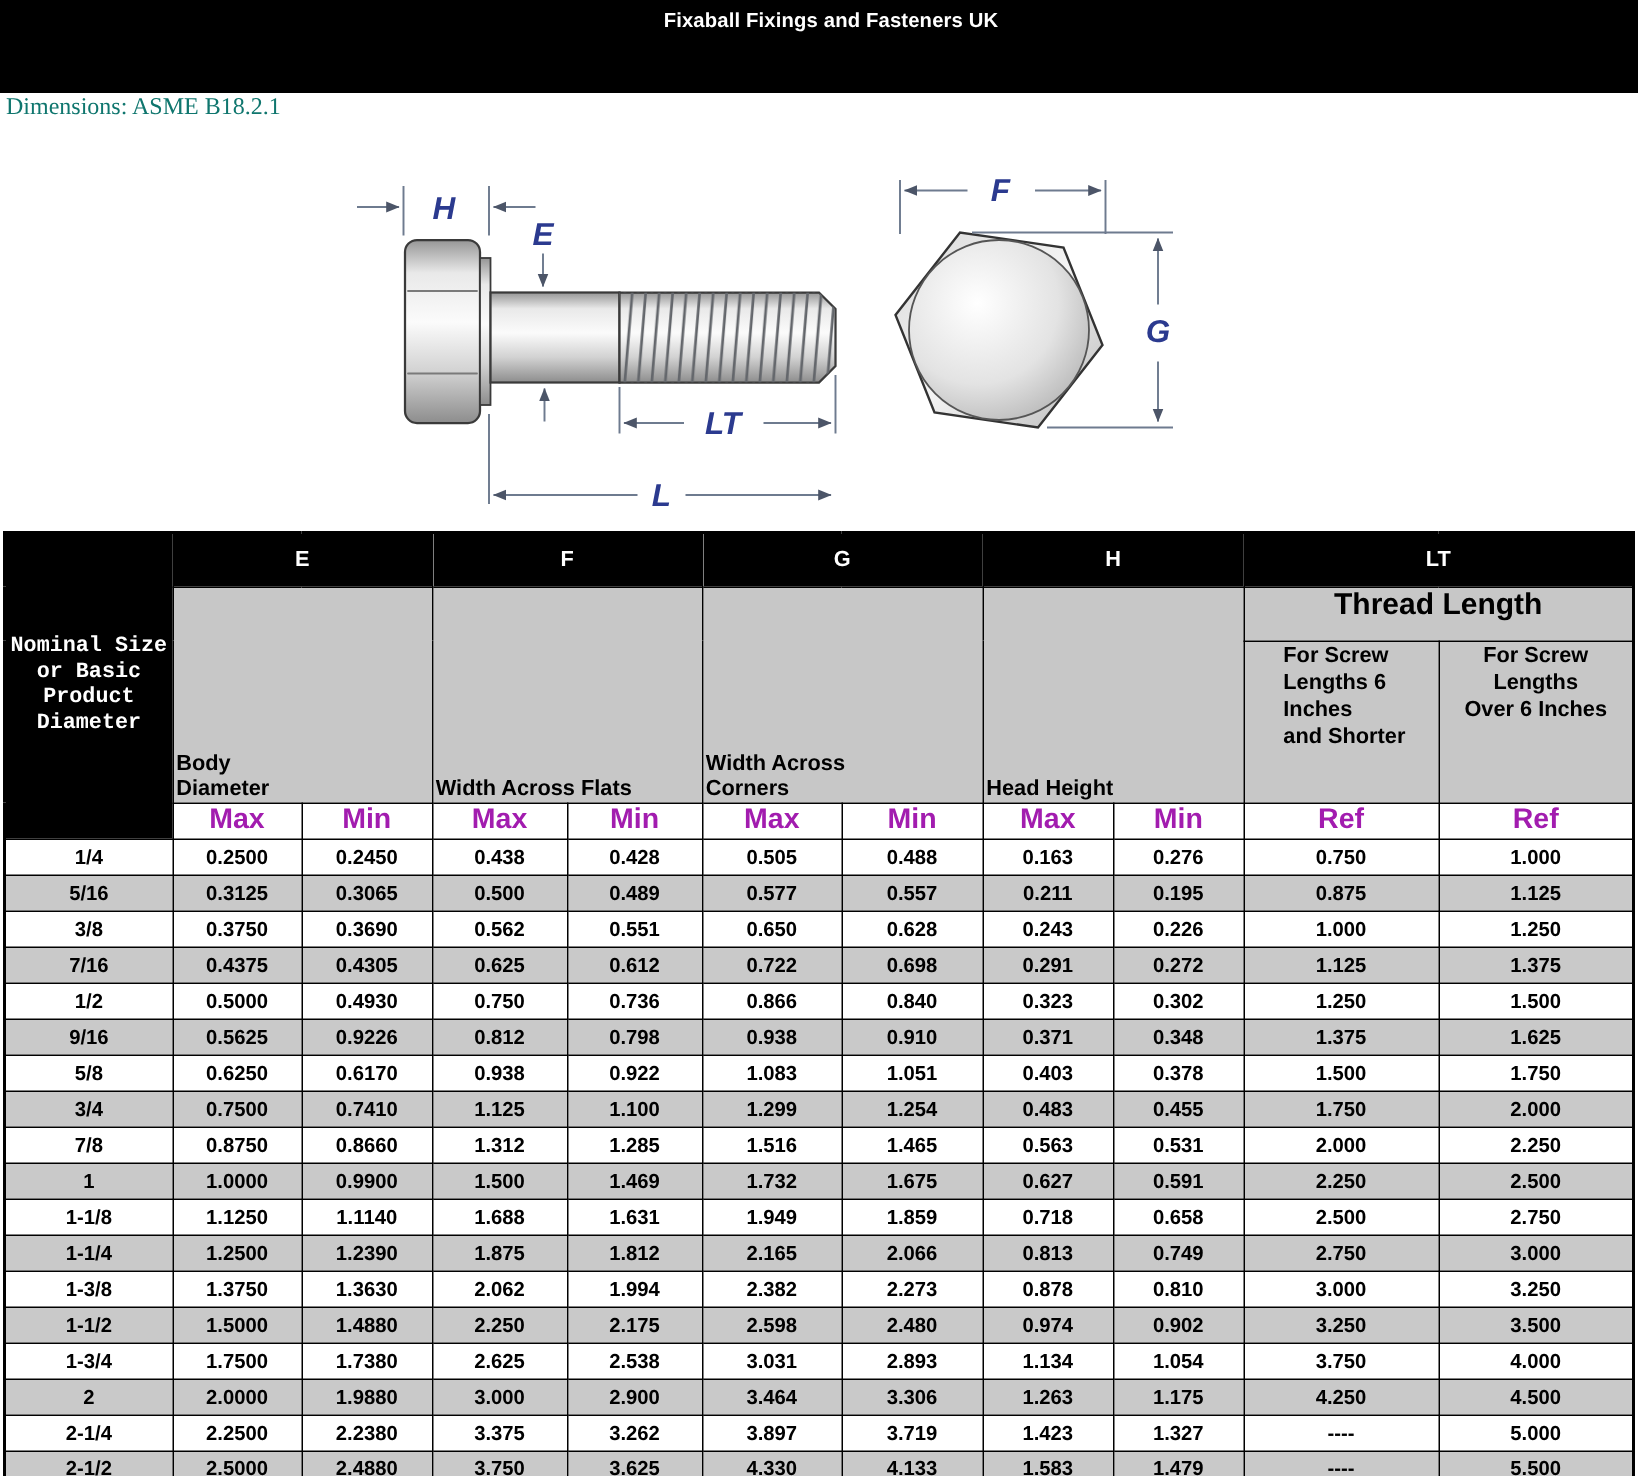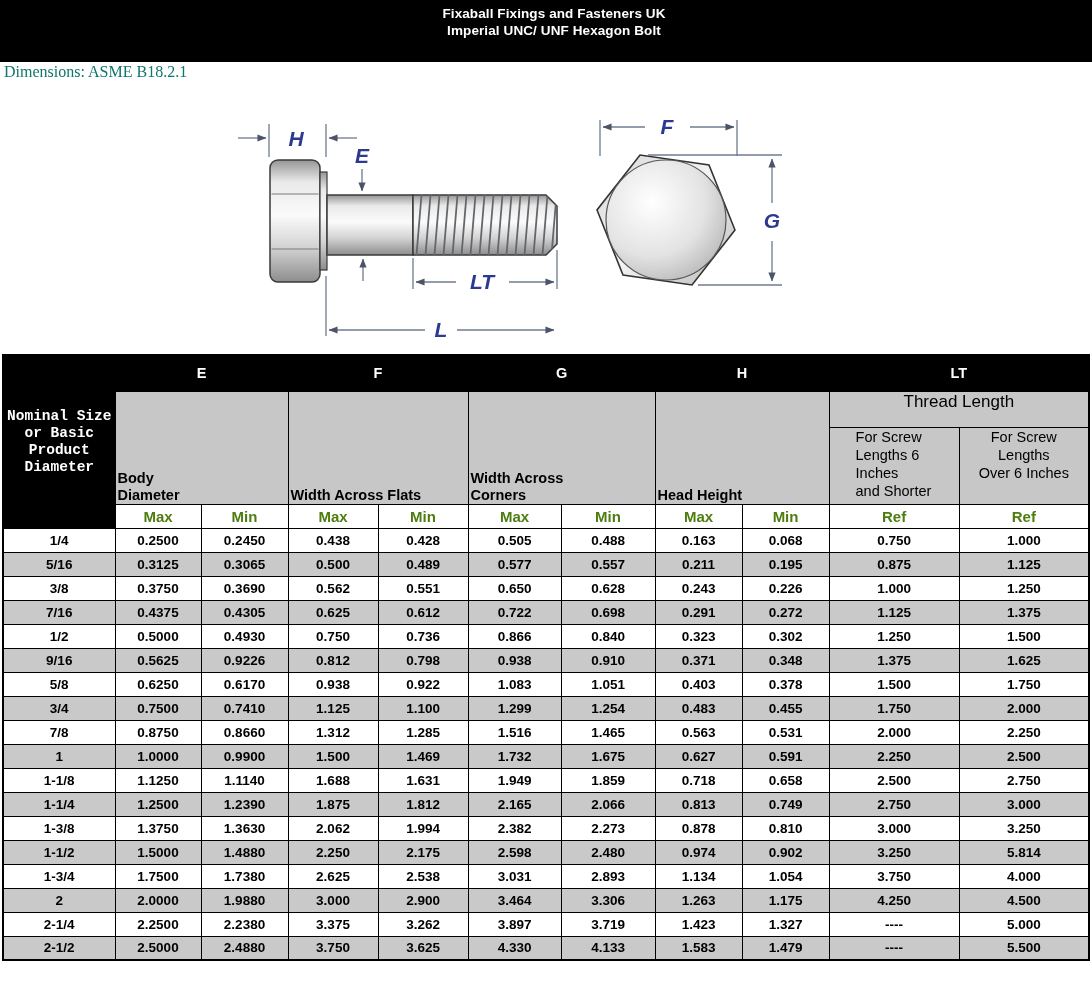--- a/index.html
+++ b/index.html
@@ -75,60 +75,59 @@
     font-size: 14.5px;
     font-weight: bold;
     white-space: pre-line;
     line-height: 17px;
     padding-bottom: 1px;
   }
   .thread-length-cell {
     background: #c7c7c7;
     text-align: center;
     vertical-align: top;
-    font-size: 17px;
-    font-weight: normal;
+    font-size: 20px;
+    font-weight: bold;
     height: 36px;
     padding-top: 4px;
   }
   .screw-cell {
     background: #c7c7c7;
     vertical-align: top;
     text-align: center;
     font-size: 14.5px;
-    font-weight: normal;
+    font-weight: bold;
     white-space: pre-line;
     line-height: 18px;
-    height: 77px;
+    height: 108px;
     padding-top: 3px;
   }
   .screw-cell.left-align { text-align: left; padding-left: 26px; }
   .subrow th {
     background: #ffffff;
-    color: #4d7c0f;
-    font-size: 15px;
+    color: #a21caf;
+    font-size: 19px;
     font-weight: bold;
     text-align: center;
     height: 24px;
   }
   tbody td {
     background: #ffffff;
     text-align: center;
     font-weight: bold;
     font-size: 13.5px;
     height: 24px;
   }
   tbody tr.alt td { background: #c9c9c9; }
 </style>
 </head>
 <body>
 
 <header class="titlebar">
   <div>Fixaball Fixings and Fasteners UK</div>
-  <div>Imperial UNC/ UNF Hexagon Bolt</div>
 </header>
 
 <div class="dims-note">Dimensions: ASME B18.2.1</div>
 
 <div class="diagram-wrap">
 <svg width="1092" height="270" viewBox="0 0 1092 270">
   <defs>
     <linearGradient id="metalV" x1="0" y1="0" x2="0" y2="1">
       <stop offset="0" stop-color="#969696"></stop>
       <stop offset="0.18" stop-color="#e9e9e9"></stop>
@@ -274,21 +273,21 @@
   <tbody>
       <tr>
         <td>1/4</td>
         <td>0.2500</td>
         <td>0.2450</td>
         <td>0.438</td>
         <td>0.428</td>
         <td>0.505</td>
         <td>0.488</td>
         <td>0.163</td>
-        <td>0.068</td>
+        <td>0.276</td>
         <td>0.750</td>
         <td>1.000</td>
       </tr>
       <tr class="alt">
         <td>5/16</td>
         <td>0.3125</td>
         <td>0.3065</td>
         <td>0.500</td>
         <td>0.489</td>
         <td>0.577</td>
@@ -445,21 +444,21 @@
         <td>1-1/2</td>
         <td>1.5000</td>
         <td>1.4880</td>
         <td>2.250</td>
         <td>2.175</td>
         <td>2.598</td>
         <td>2.480</td>
         <td>0.974</td>
         <td>0.902</td>
         <td>3.250</td>
-        <td>5.814</td>
+        <td>3.500</td>
       </tr>
       <tr>
         <td>1-3/4</td>
         <td>1.7500</td>
         <td>1.7380</td>
         <td>2.625</td>
         <td>2.538</td>
         <td>3.031</td>
         <td>2.893</td>
         <td>1.134</td>

